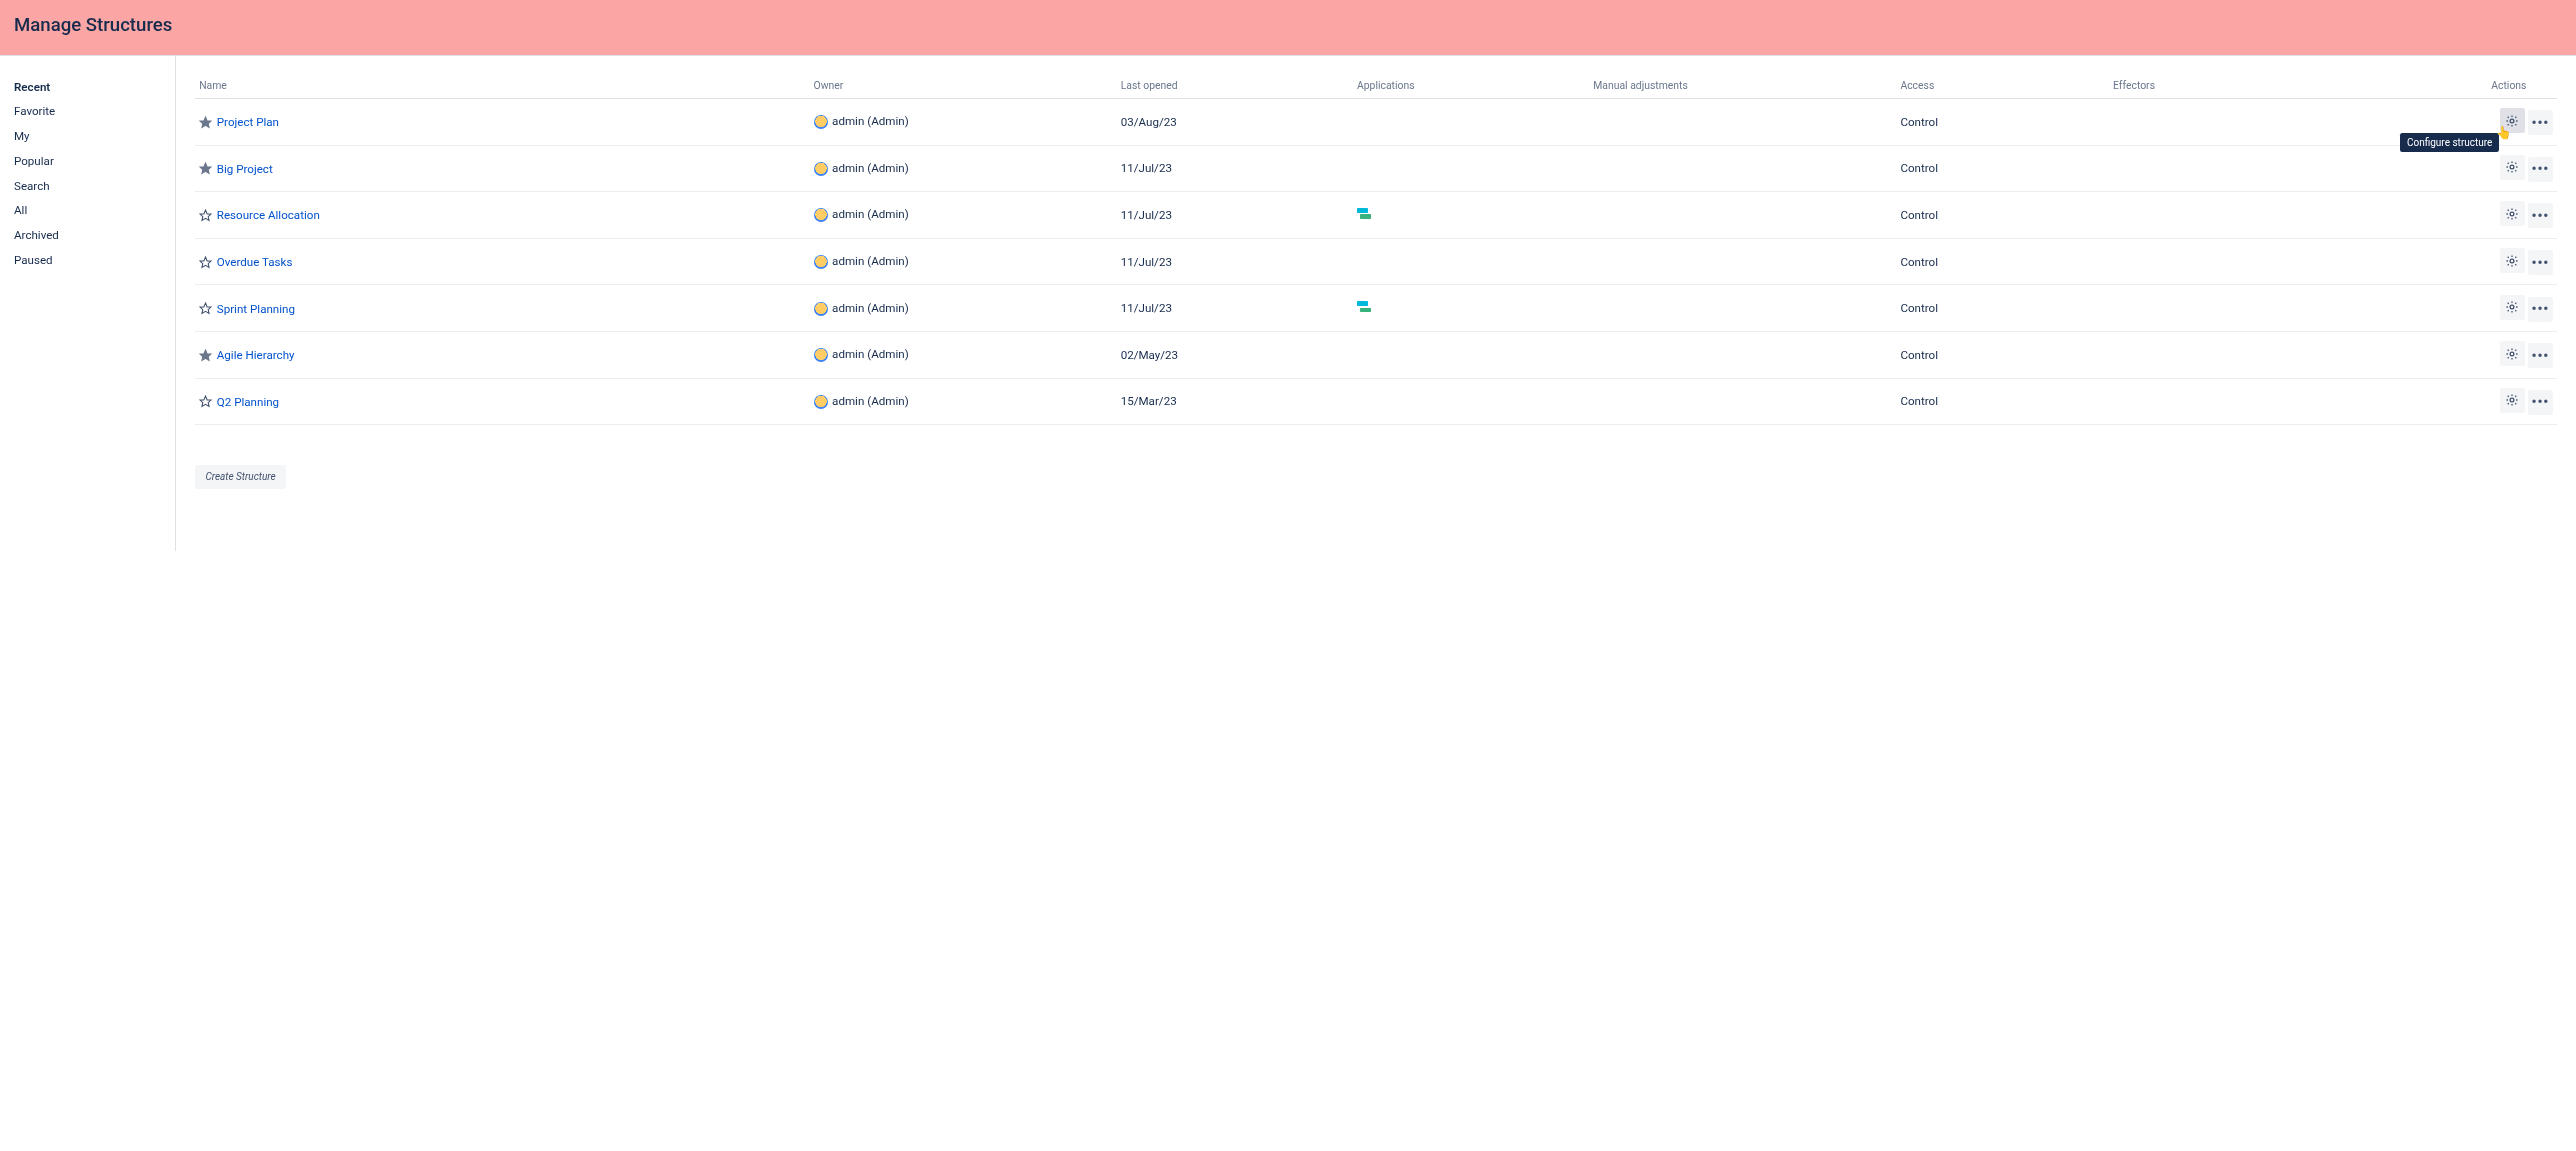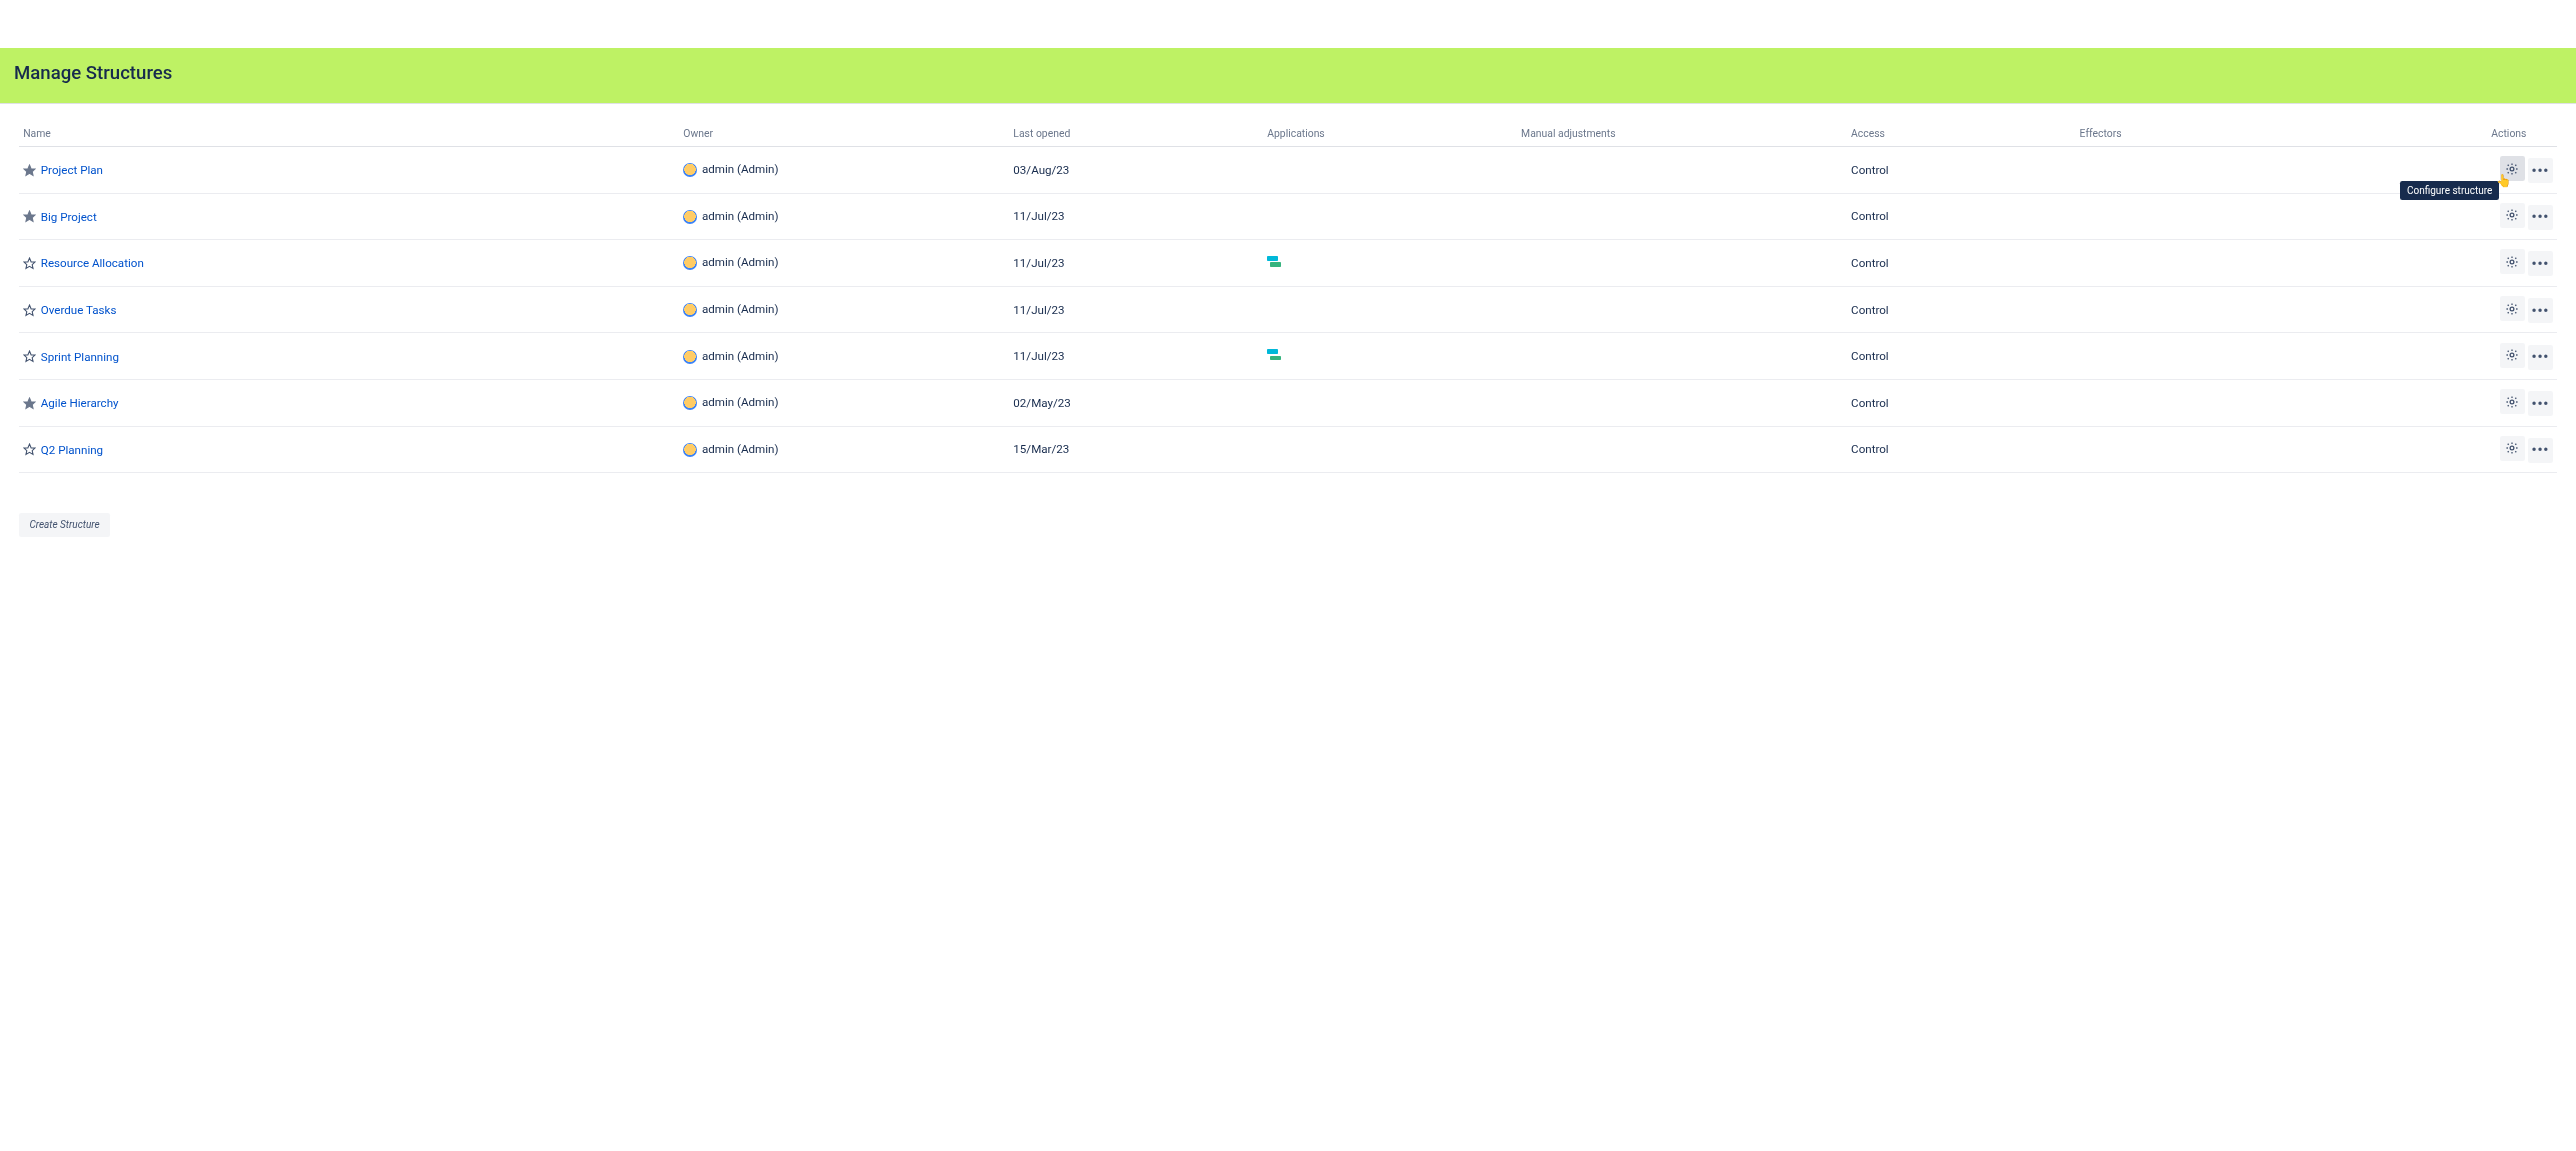--- a/index.html
+++ b/index.html
@@ -4,24 +4,23 @@
 <style>
   * { box-sizing: border-box; margin: 0; padding: 0; }
   html, body { height: 100%; }
   body {
     font-family: -apple-system, BlinkMacSystemFont, "Segoe UI", Roboto, Helvetica, Arial, sans-serif;
     font-size: 10.8px;
     color: #172B4D;
     background: #fff;
   }
   .header {
-    background: #bef264;
+    background: #fca5a5;
     border-bottom: 0.8px solid #DFE1E6;
     padding: 14px 0 18.6px 14px;
-    margin-top: 48px;
   }
   .header h1 {
     font-size: 18.6px;
     font-weight: 500;
     color: #172B4D;
   }
   .layout {
     display: flex;
   }
   .sidebar {
@@ -216,20 +215,30 @@
 </style>
 </head>
 <body>
 
 <div class="header">
   <h1>Manage Structures</h1>
 </div>
 
 <div class="layout">
 
+  <nav class="sidebar" id="sidebar">
+      <a class="sidebar-item active">Recent</a>
+      <a class="sidebar-item">Favorite</a>
+      <a class="sidebar-item">My</a>
+      <a class="sidebar-item">Popular</a>
+      <a class="sidebar-item">Search</a>
+      <a class="sidebar-item">All</a>
+      <a class="sidebar-item">Archived</a>
+      <a class="sidebar-item">Paused</a>
+    </nav>
 
   <main class="content">
 
 
 
     <table>
       <colgroup>
         <col class="col-name">
           <col class="col-owner">
           <col class="col-last">

